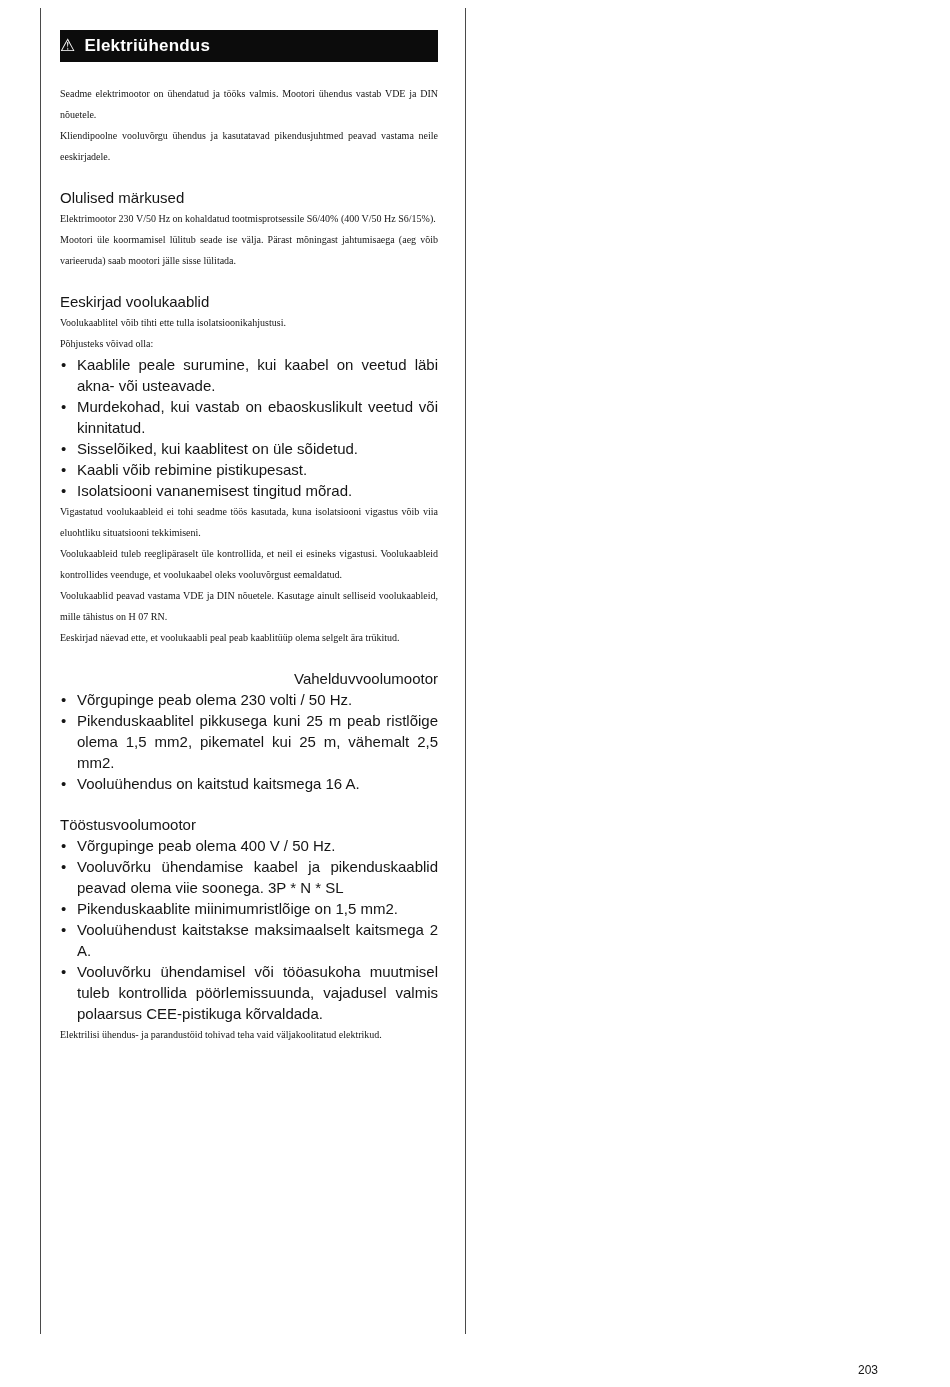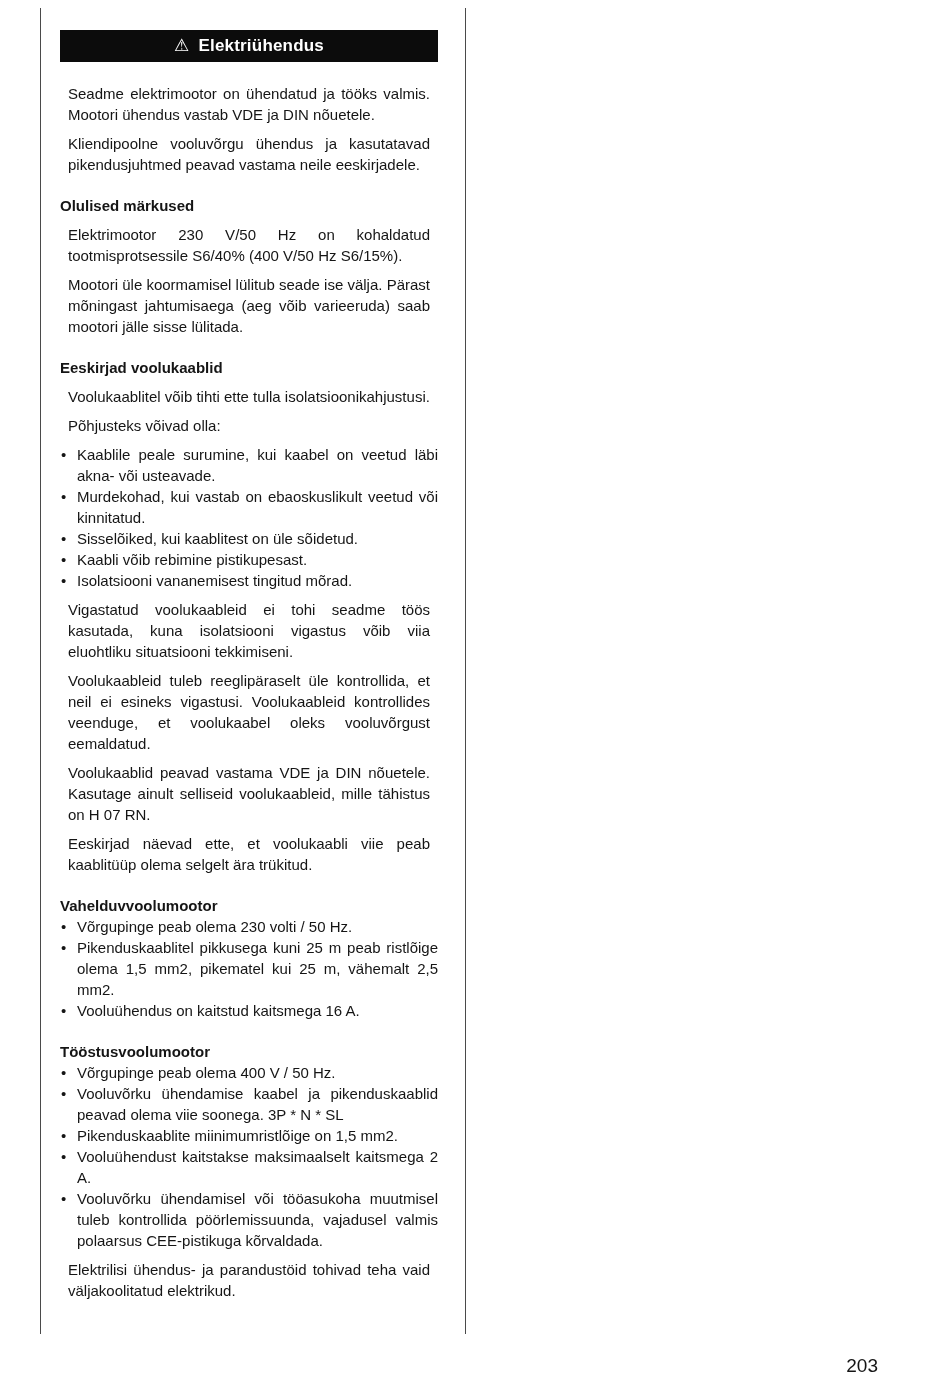--- a/index.html
+++ b/index.html
@@ -17,48 +17,48 @@
     background: #4a4a4a;
   }
   .rule-left { left: 40px; }
   .rule-mid  { left: 465px; }
   .content {
     position: absolute; left: 60px; top: 30px; width: 378px;
   }
   .titlebar {
     background: #0c0c0c; color: #ffffff;
     height: 32px; line-height: 32px;
-    text-align: center;
     font-size: 17px; font-weight: bold;
     letter-spacing: 0.2px;
     margin-bottom: 21px;
   }
   .warn { margin-right: 9px; font-weight: normal; }
   p.para {
-    margin: 8px;
-    font-size: 15px; line-height: 21px;
+    margin: 0;
+    font-size: 10px; line-height: 21px;
     text-align: justify;
+    font-family: Liberation Serif, serif;
   }
   h3.sect {
     margin: 20px 0 0 0;
     font-size: 15px; line-height: 21px;
-    font-weight: bold;
+    font-weight: normal;
   }
   .bullet {
     position: relative;
     padding-left: 17px;
     font-size: 15px; line-height: 21px;
   }
   .bullet .dot { position: absolute; left: 1px; top: 0; }
   .bullet .bt { display: block; text-align: justify; }
   .gap-before { margin-top: 21px; }
-  .big-gap { margin-top: 95px; }
+  .big-gap { margin-top: 95px; text-align: right; }
   .pagenum {
     position: absolute; right: 72px; bottom: 10px;
-    font-size: 19px; color: #151515;
+    font-size: 12px; color: #151515;
   }
 </style>
 </head>
 <body>
 
 <div class="page">
 
   <div class="rule rule-left"></div>
   <div class="rule rule-mid"></div>
 
@@ -96,21 +96,21 @@
       <span class="bt">Kaabli võib rebimine pistikupesast.</span>
     </div>
     <div class="bullet">
       <span class="dot">•</span>
       <span class="bt">Isolatsiooni vananemisest tingitud mõrad.</span>
     </div>
 
     <p class="para">Vigastatud voolukaableid ei tohi seadme töös kasutada, kuna isolatsiooni vigastus võib viia eluohtliku situatsiooni tekkimiseni.</p>
     <p class="para gap-before">Voolukaableid tuleb reeglipäraselt üle kontrollida, et neil ei esineks vigastusi. Voolukaableid kontrollides veenduge, et voolukaabel oleks vooluvõrgust eemaldatud.</p>
     <p class="para">Voolukaablid peavad vastama VDE ja DIN nõuetele. Kasutage ainult selliseid voolukaableid, mille tähistus on H 07 RN.</p>
-    <p class="para">Eeskirjad näevad ette, et voolukaabli viie peab kaablitüüp olema selgelt ära trükitud.</p>
+    <p class="para">Eeskirjad näevad ette, et voolukaabli peal peab kaablitüüp olema selgelt ära trükitud.</p>
 
     <h3 class="sect big-gap">Vahelduvvoolumootor</h3>
     <div class="bullet">
       <span class="dot">•</span>
       <span class="bt">Võrgupinge peab olema 230 volti / 50 Hz.</span>
     </div>
     <div class="bullet">
       <span class="dot">•</span>
       <span class="bt">Pikenduskaablitel pikkusega kuni 25 m peab ristlõige olema 1,5 mm2, pikematel kui 25 m, vähemalt 2,5 mm2.</span>
     </div>

